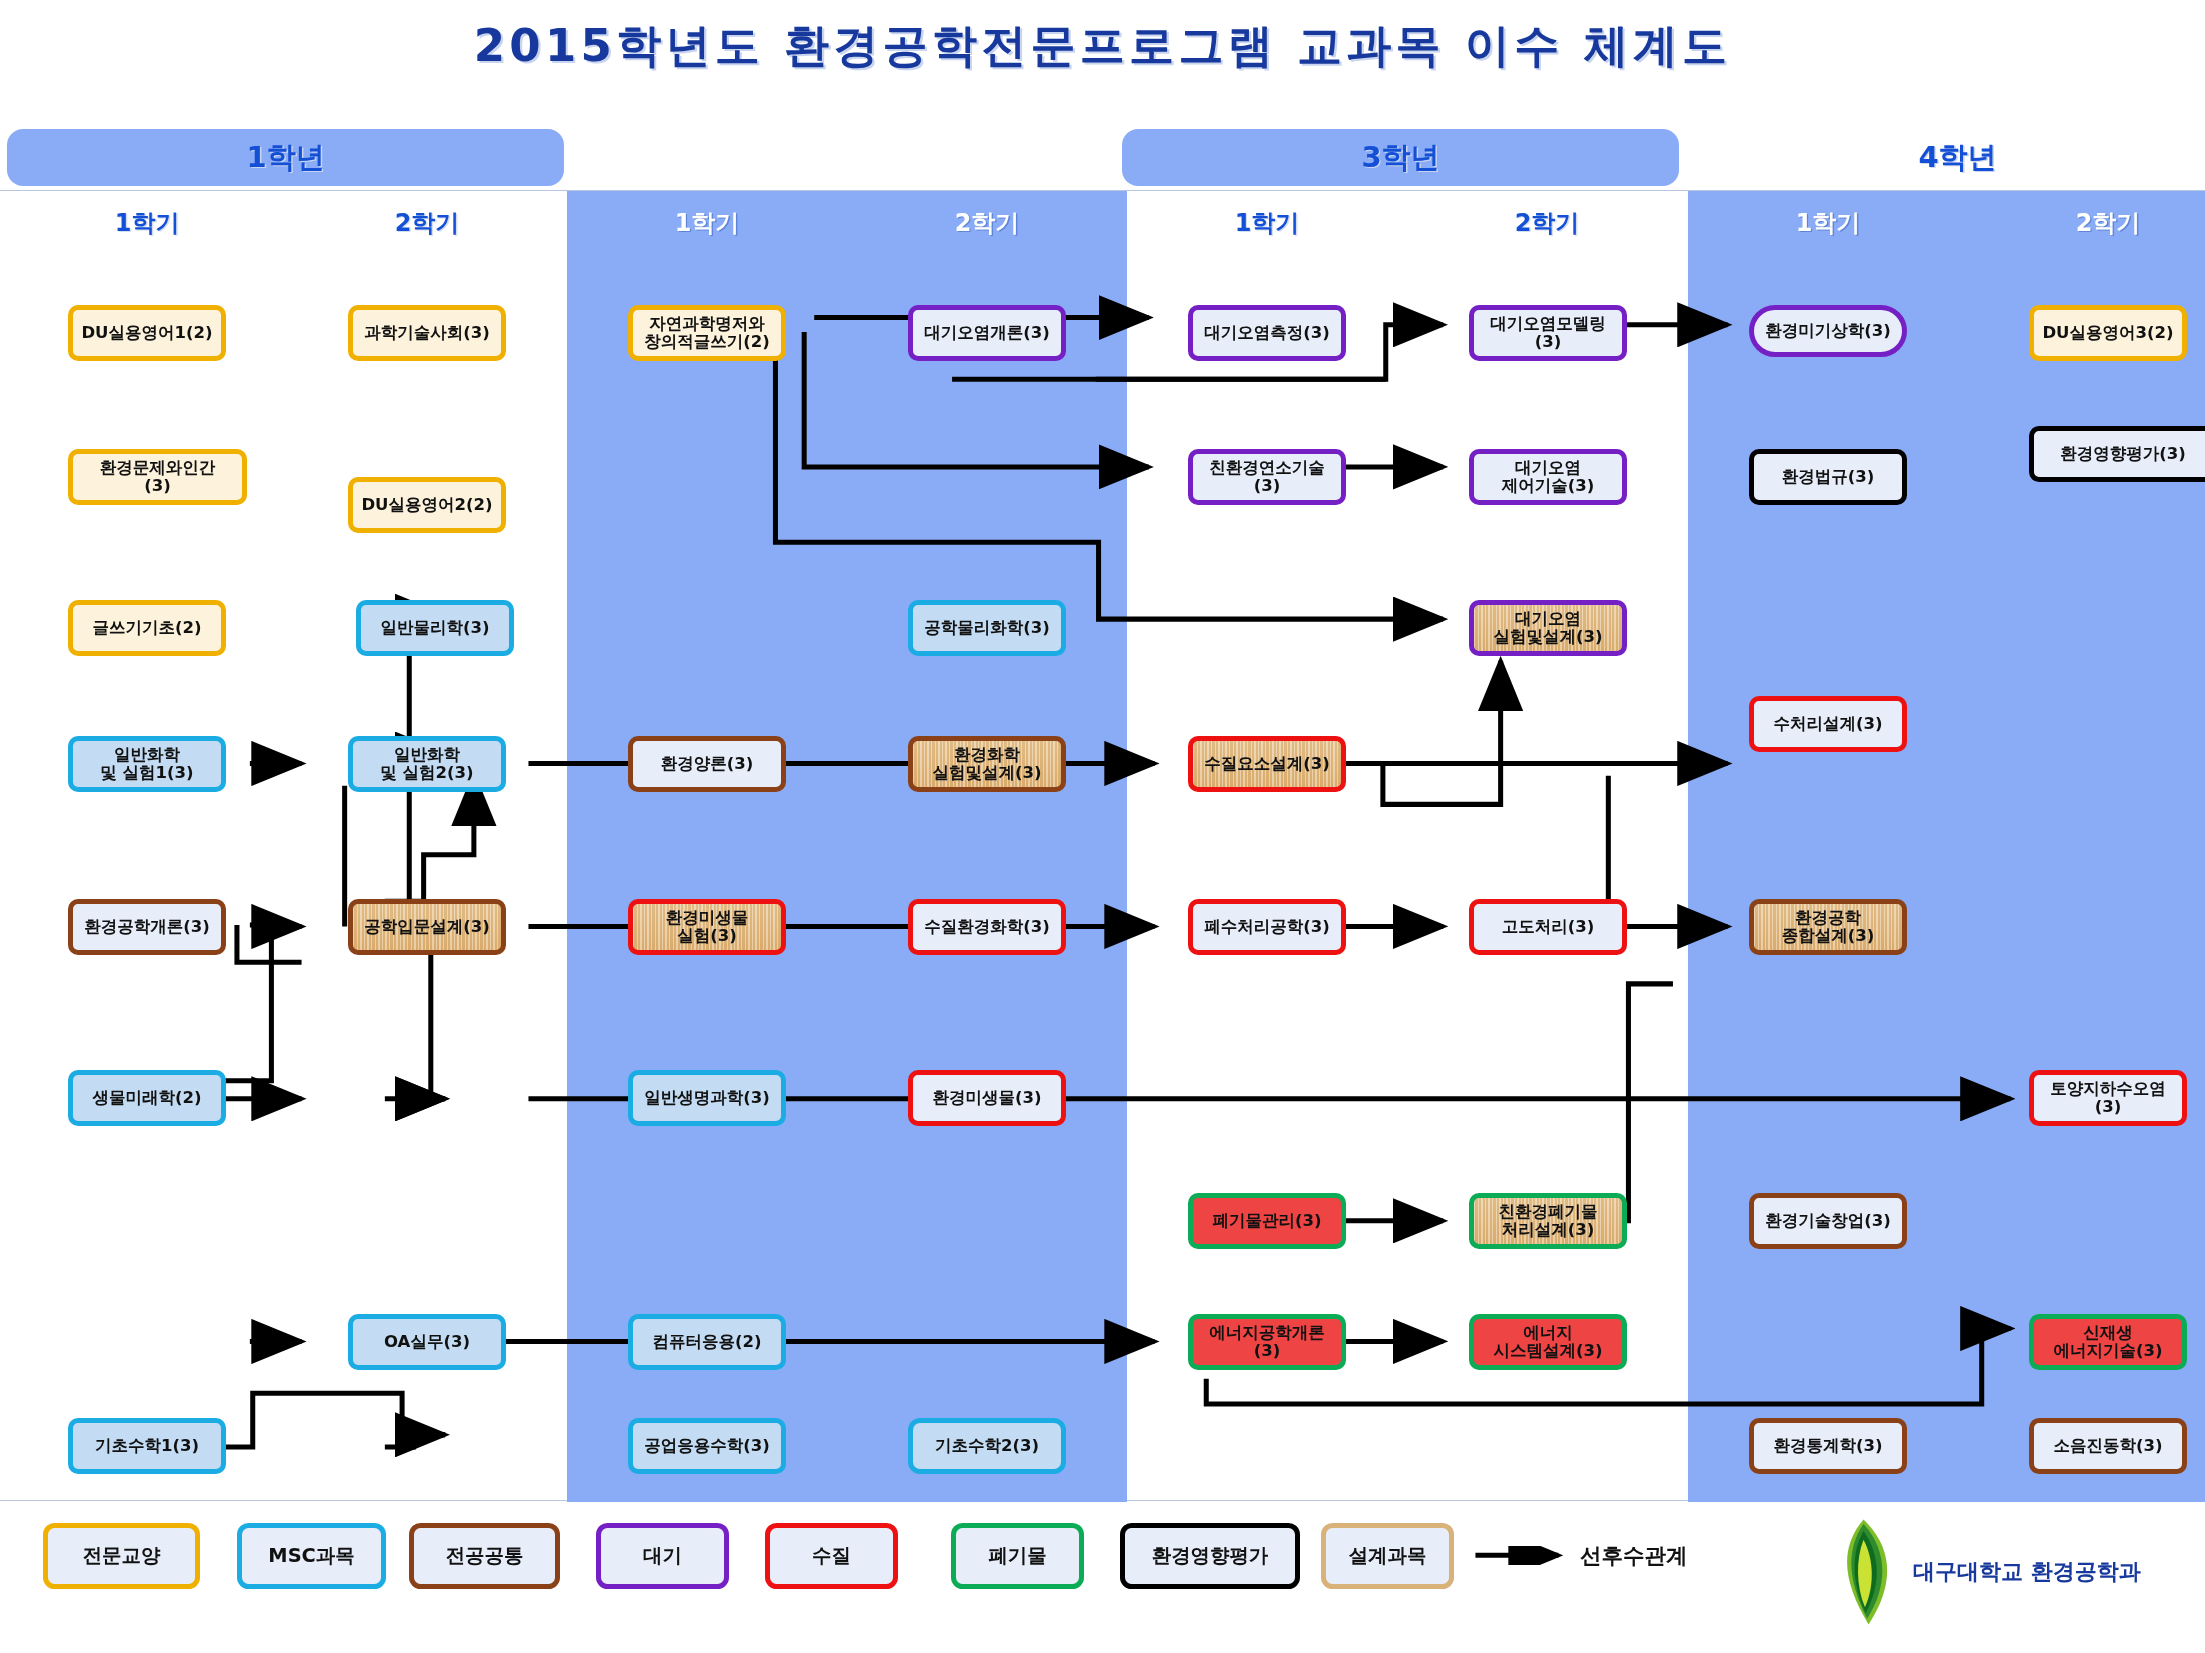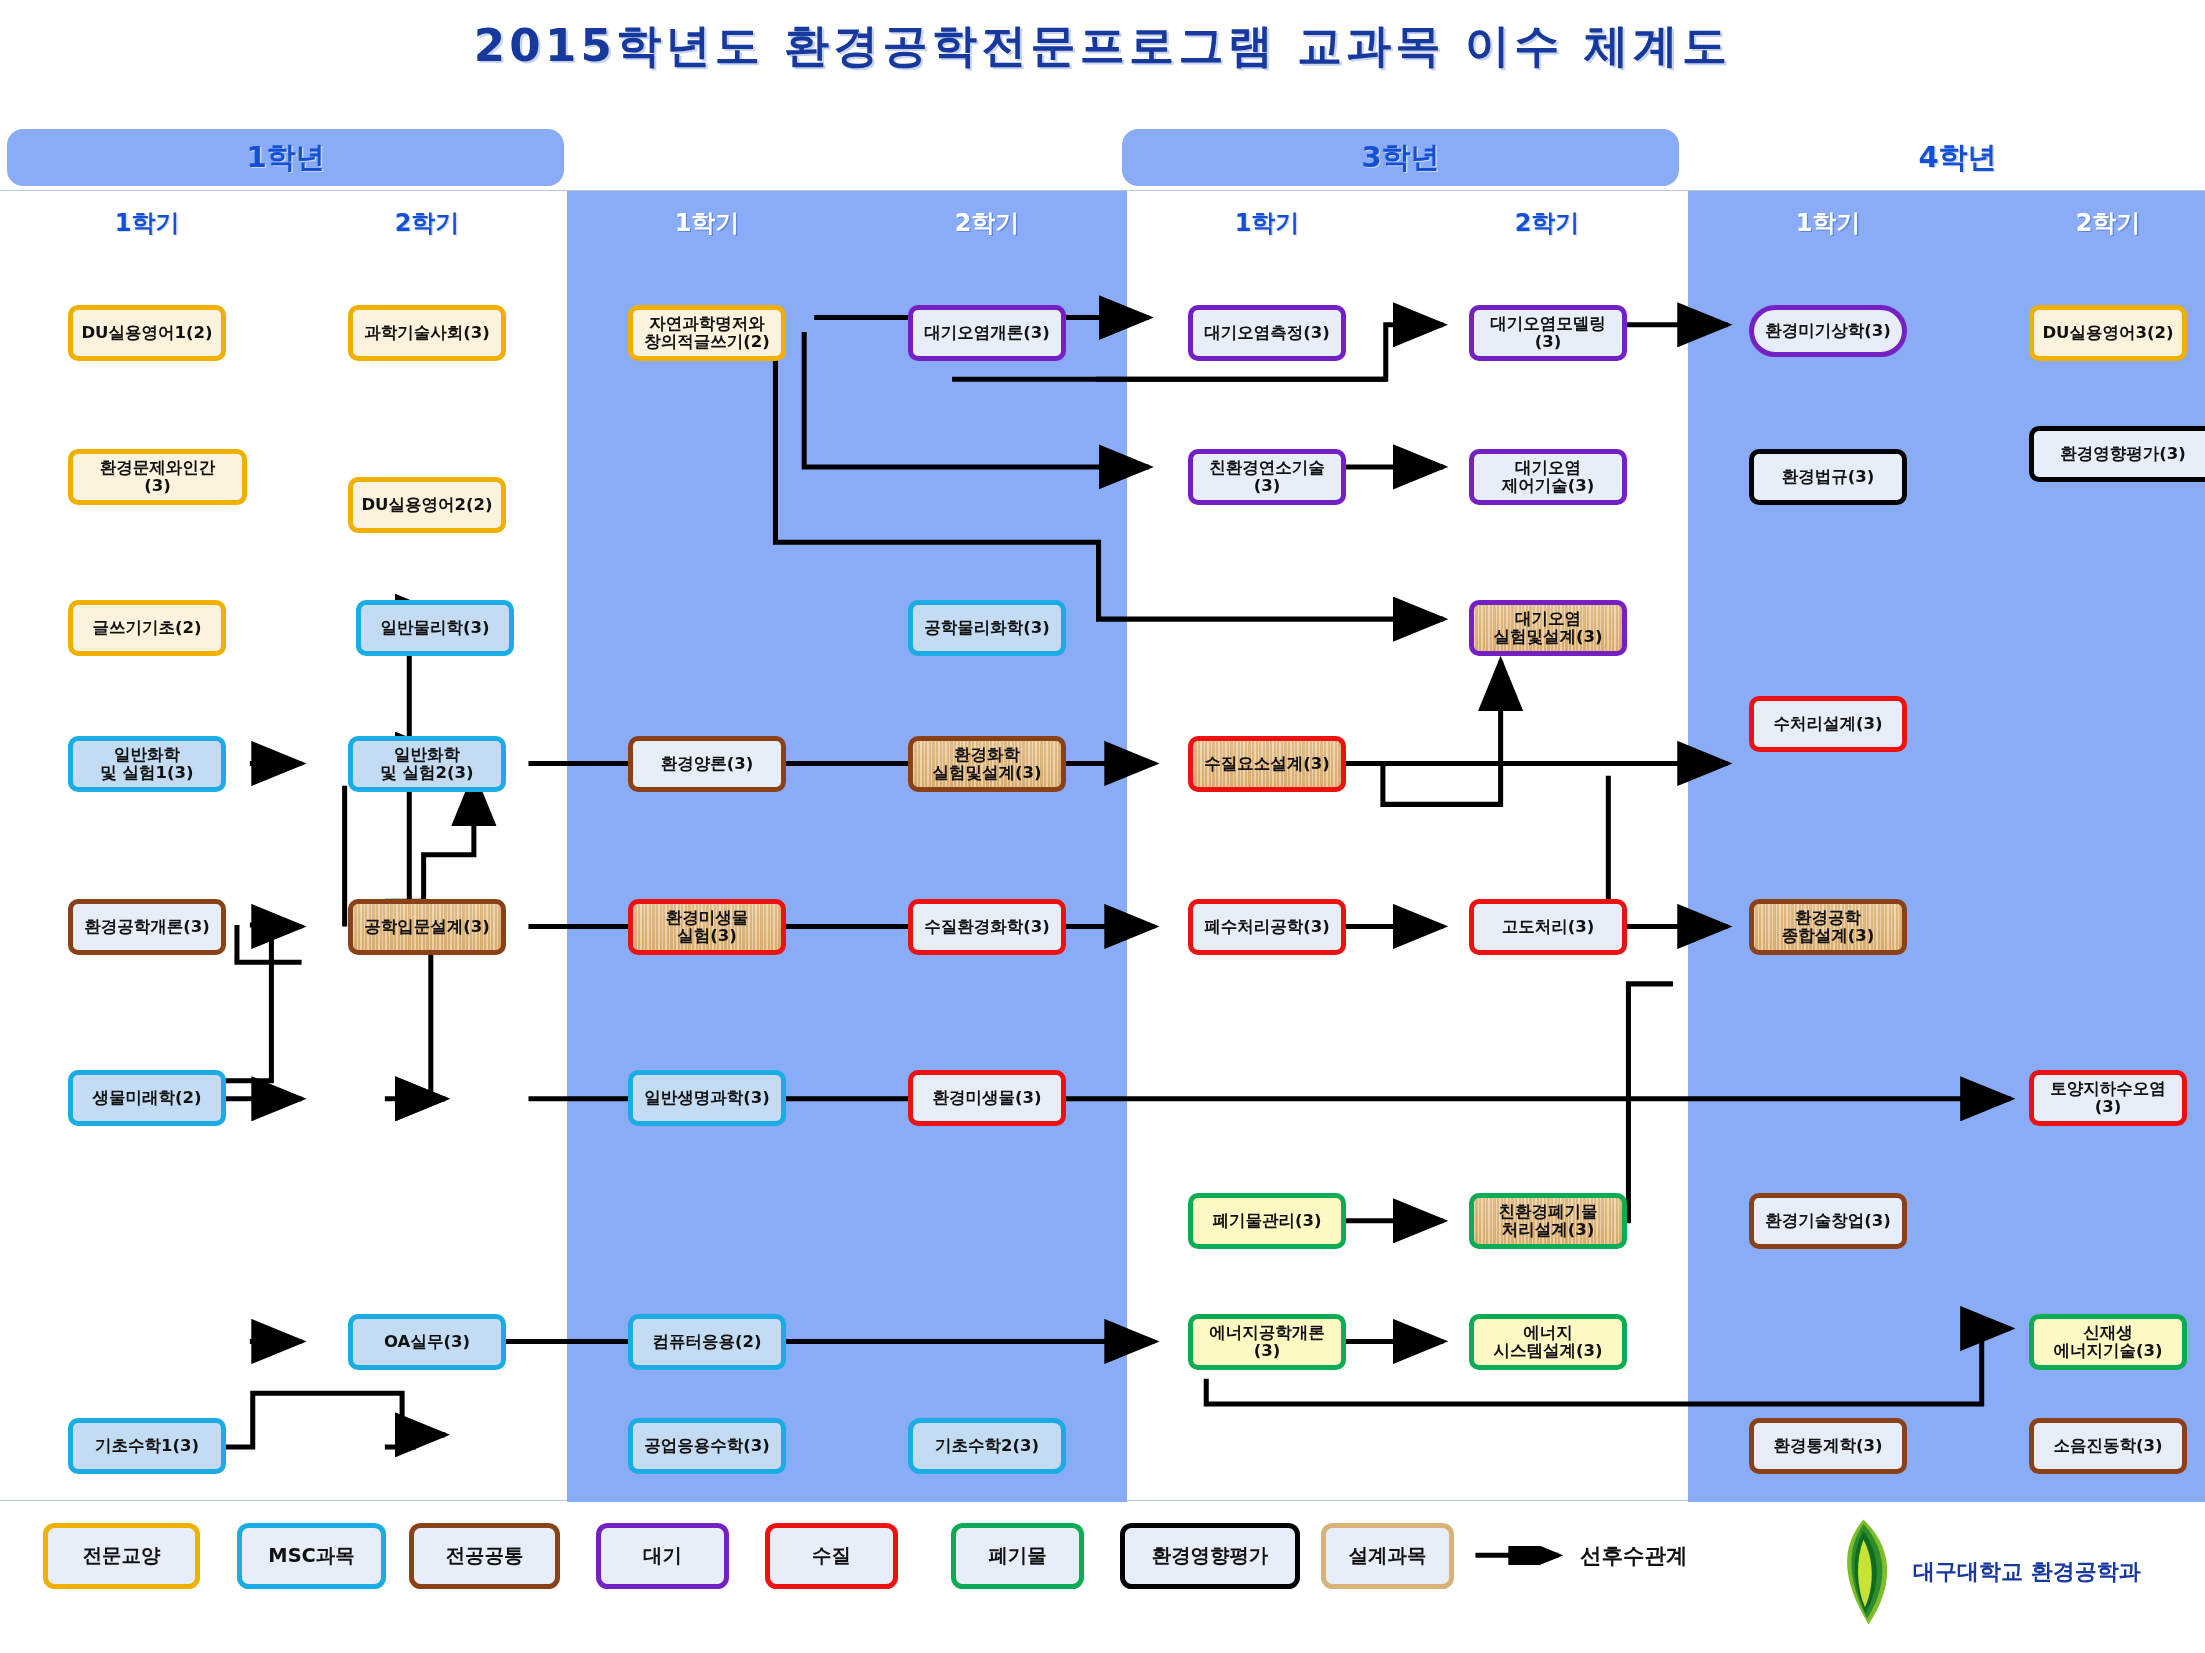--- a/index.html
+++ b/index.html
@@ -57,21 +57,21 @@
     z-index:5;
   }
   .node .ln { display:block; }
 
   
   .c-gyoyang  { border-color:#f0b000; border-width:5px; background:#fdf3dc; }
   .c-msc      { border-color:#1aace3; border-width:5px; background:#c3dcf3; }
   .c-gongtong { border-color:#8a4117; border-width:5px; background:#e8eef9; }
   .c-daegi    { border-color:#7520c4; border-width:5px; background:#e8eef9; }
   .c-sujil    { border-color:#ee1111; border-width:5px; background:#e8eef9; }
-  .c-pyegi    { border-color:#0cab55; border-width:5px; background:#fef9c3; }
+  .c-pyegi    { border-color:#0cab55; border-width:5px; background:#ef4444; }
   .c-pyeongga { border-color:#000000; border-width:5px; background:#e8eef9; }
   
   .design {
     background:
       repeating-linear-gradient(90deg, rgba(255,255,255,.35) 0 1.4px, rgba(170,120,60,.12) 1.4px 3.6px),
       linear-gradient(180deg,#e7c48f,#dfb273);
   }
 
   
   #legend { position:absolute; left:0; top:1504px; width:2205px; height:149px; }

